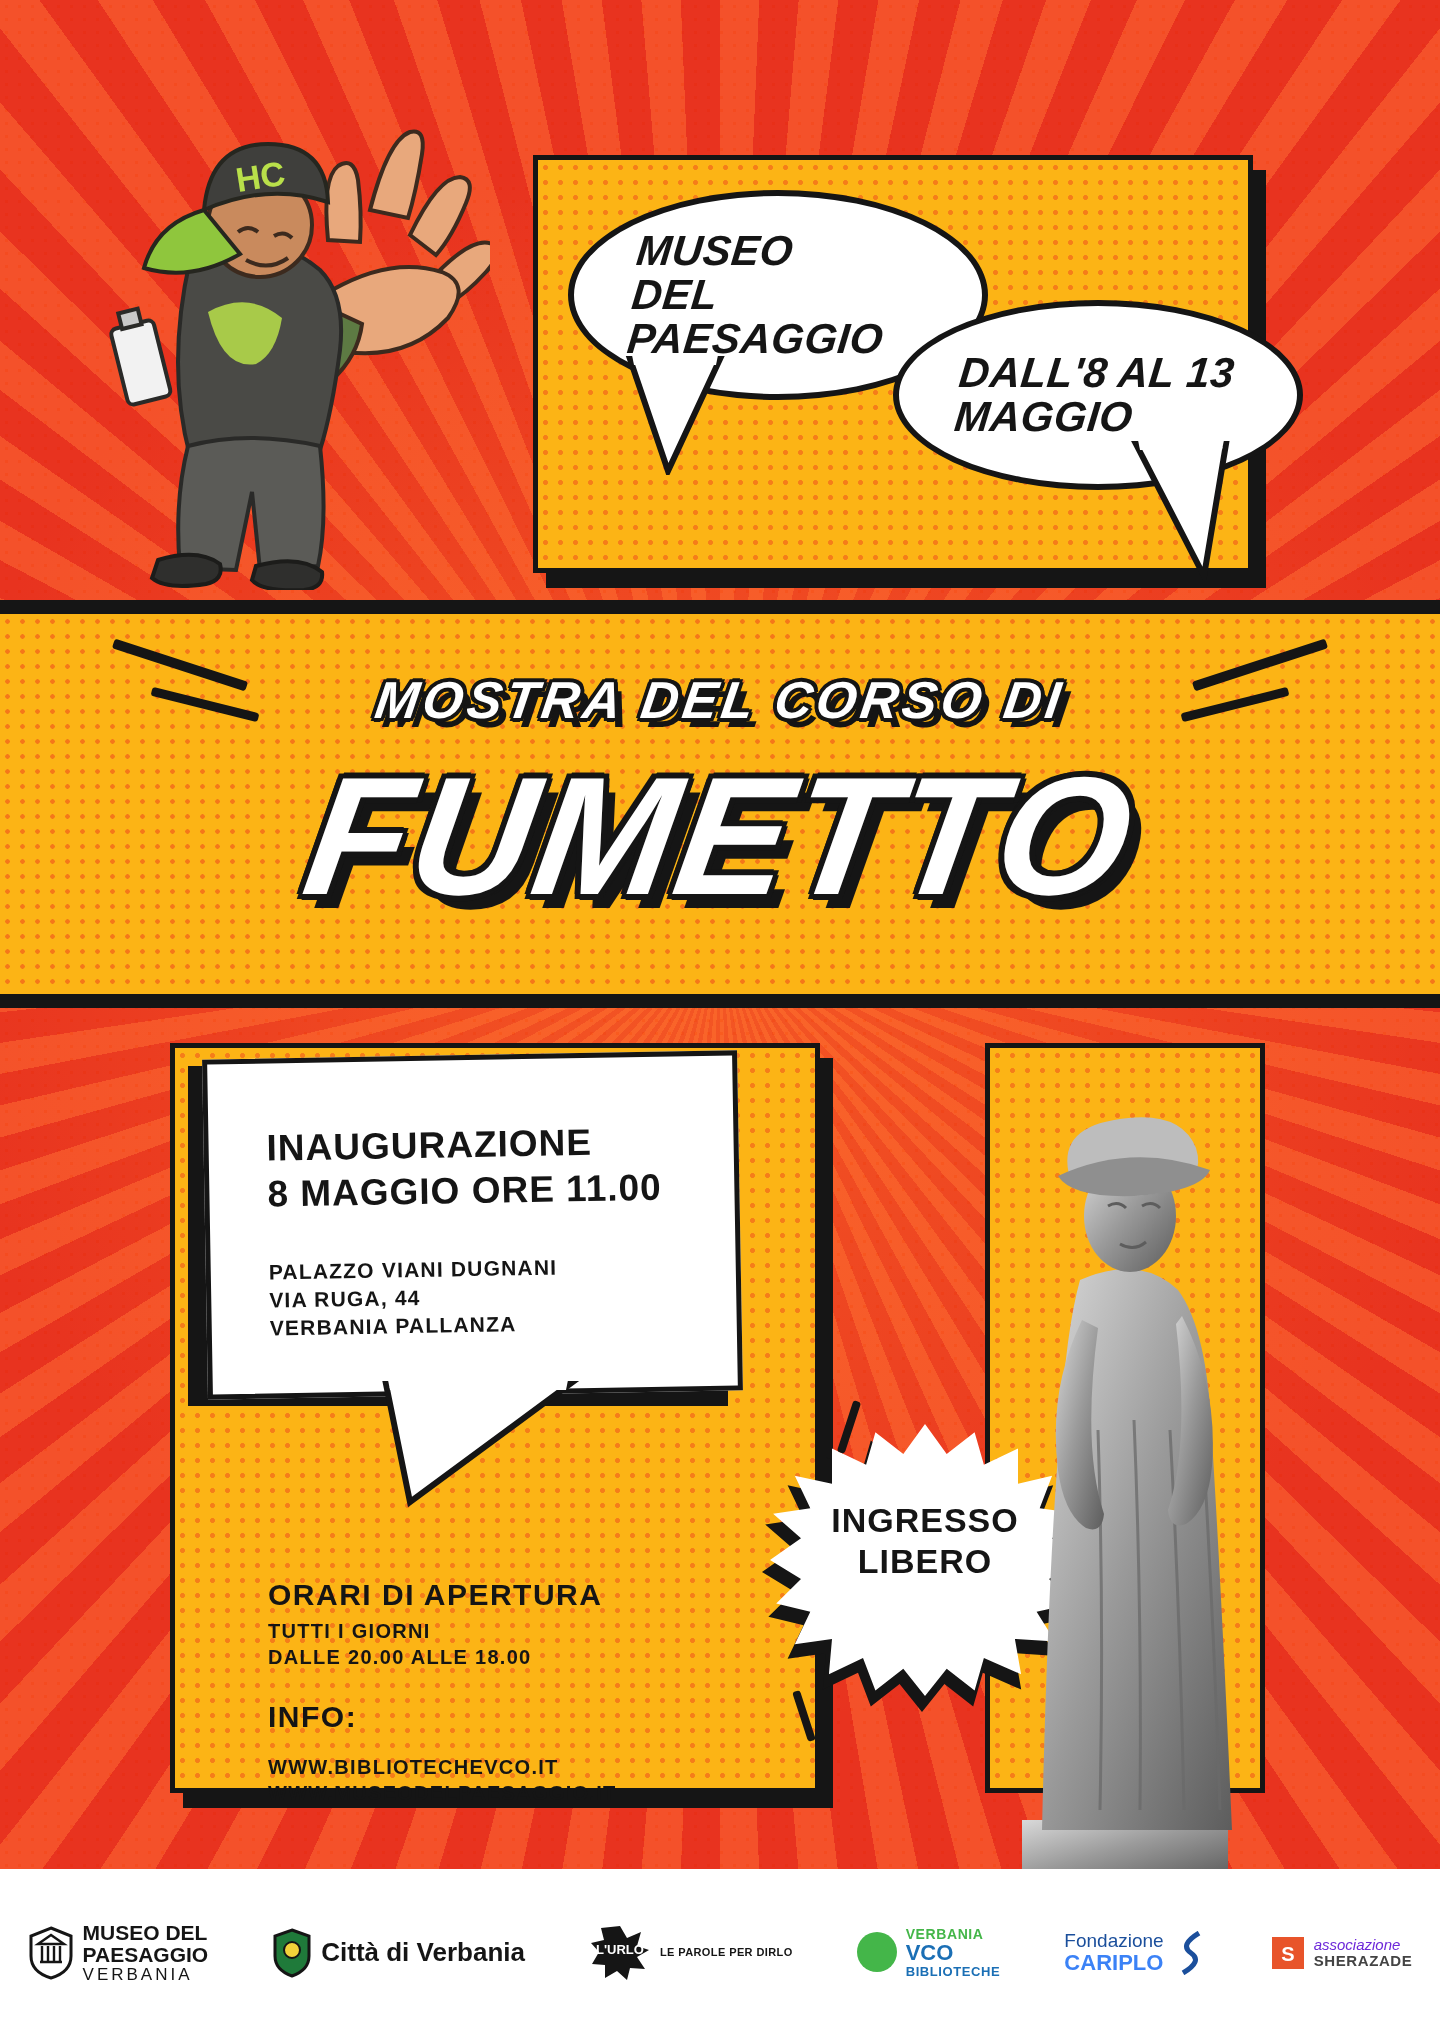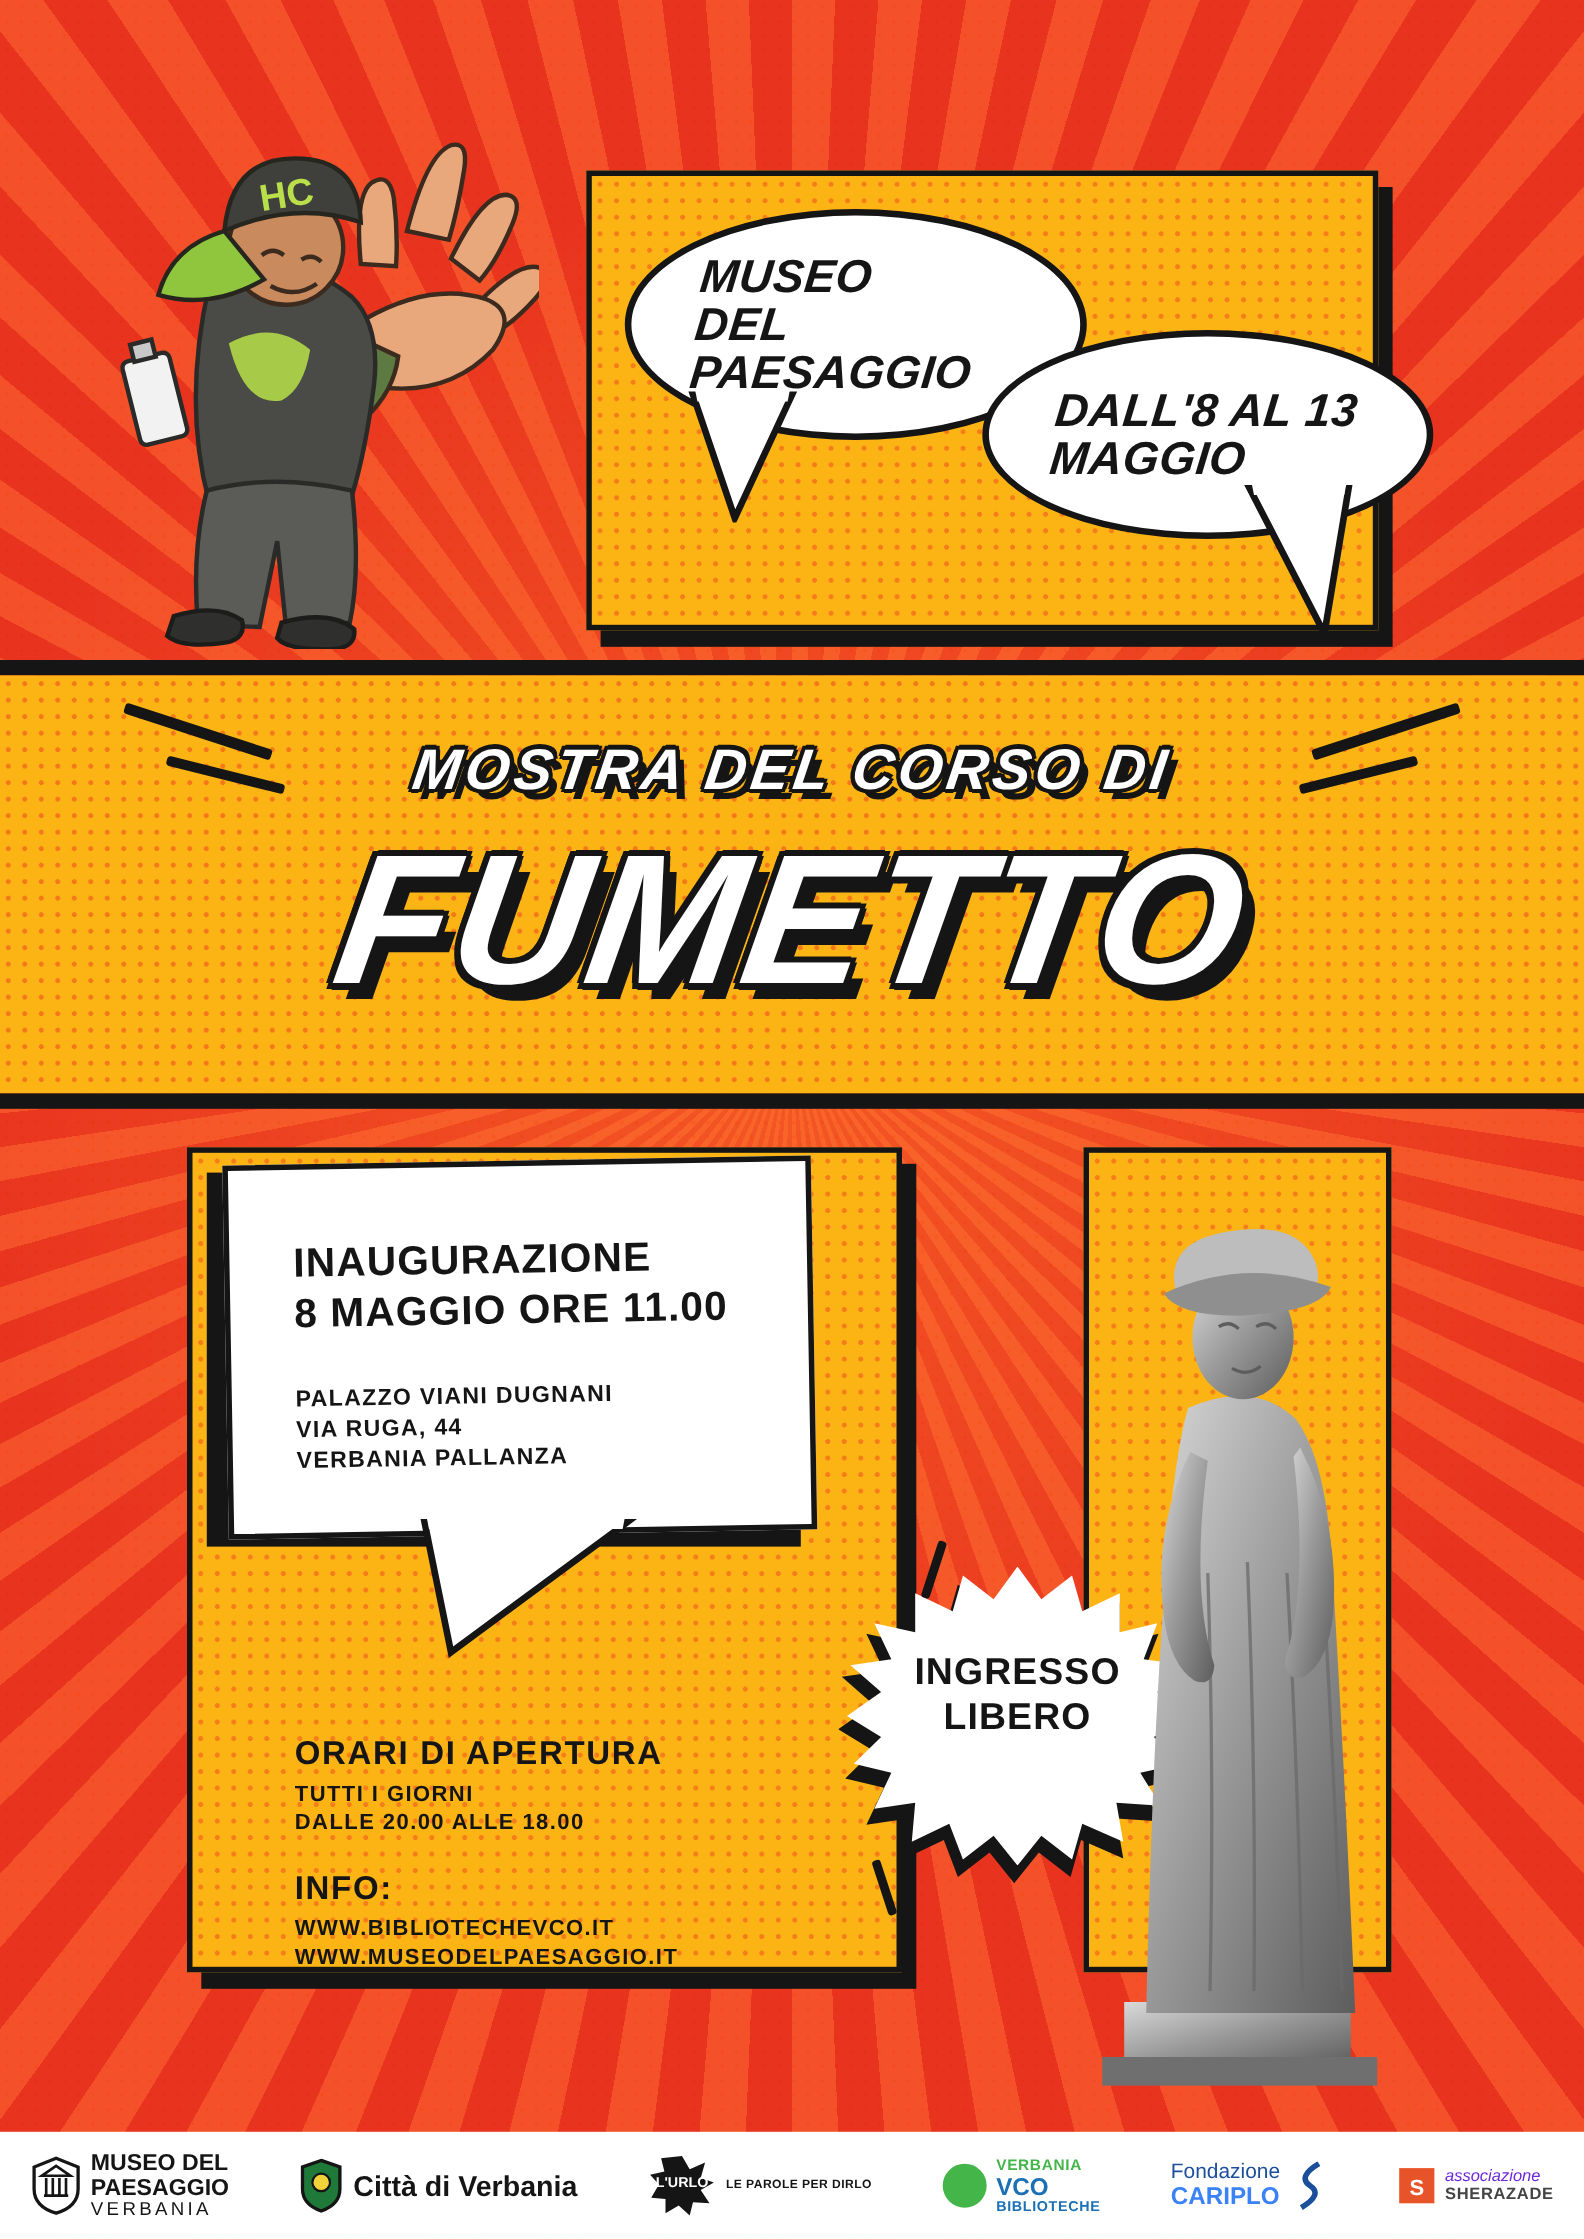--- a/index.html
+++ b/index.html
@@ -156,21 +156,21 @@
   .startxt {
     position:absolute;
     width:100%; text-align:center;
     font-weight:bold; font-size:34px; letter-spacing:1px; line-height:1.2;
     color:#151515;
   }
 
   
   .footer {
     position:absolute; left:0; bottom:0;
-    width:100%; height:98px; background:#fff;
+    width:100%; height:167px; background:#fff;
     display:flex; align-items:center; justify-content:center; gap:64px;
   }
   .logo { display:flex; align-items:center; gap:9px; color:#151515; }
   .logo .lbl { line-height:1.05; }
 </style>
 </head>
 <body>
 
 <div class="poster">
 
@@ -336,21 +336,21 @@
 
       <rect x="60" y="120" width="260" height="750" fill="none"></rect>
     </svg>
   </div>
 
   <div style="position:absolute; left:268px; top:1578px;">
     <div class="orari-h">ORARI DI APERTURA</div>
     <div class="orari-l" style="margin-top:6px;">TUTTI I GIORNI</div>
     <div class="orari-l">DALLE 20.00 ALLE 18.00</div>
     <div class="orari-h" style="margin-top:30px;">INFO:</div>
-    <div class="orari-l" style="margin-top:6px;">WWW.BIBLIOTECHEVCO.IT</div>
+    <div class="orari-l" style="margin-top:20px;">WWW.BIBLIOTECHEVCO.IT</div>
     <div class="orari-l">WWW.MUSEODELPAESAGGIO.IT</div>
   </div>
 
   <div class="footer">
 
     <div class="logo">
       <svg width="46" height="54" viewBox="0 0 46 54">
         <path d="M23 2 L43 10 V30 Q43 46 23 52 Q3 46 3 30 V10 Z" fill="none" stroke="#151515" stroke-width="3"></path>
         <path d="M12 36 h22 M14 20 v16 M20 20 v16 M26 20 v16 M32 20 v16 M10 18 h26 L23 9 Z" fill="none" stroke="#151515" stroke-width="2.4"></path>
       </svg>

